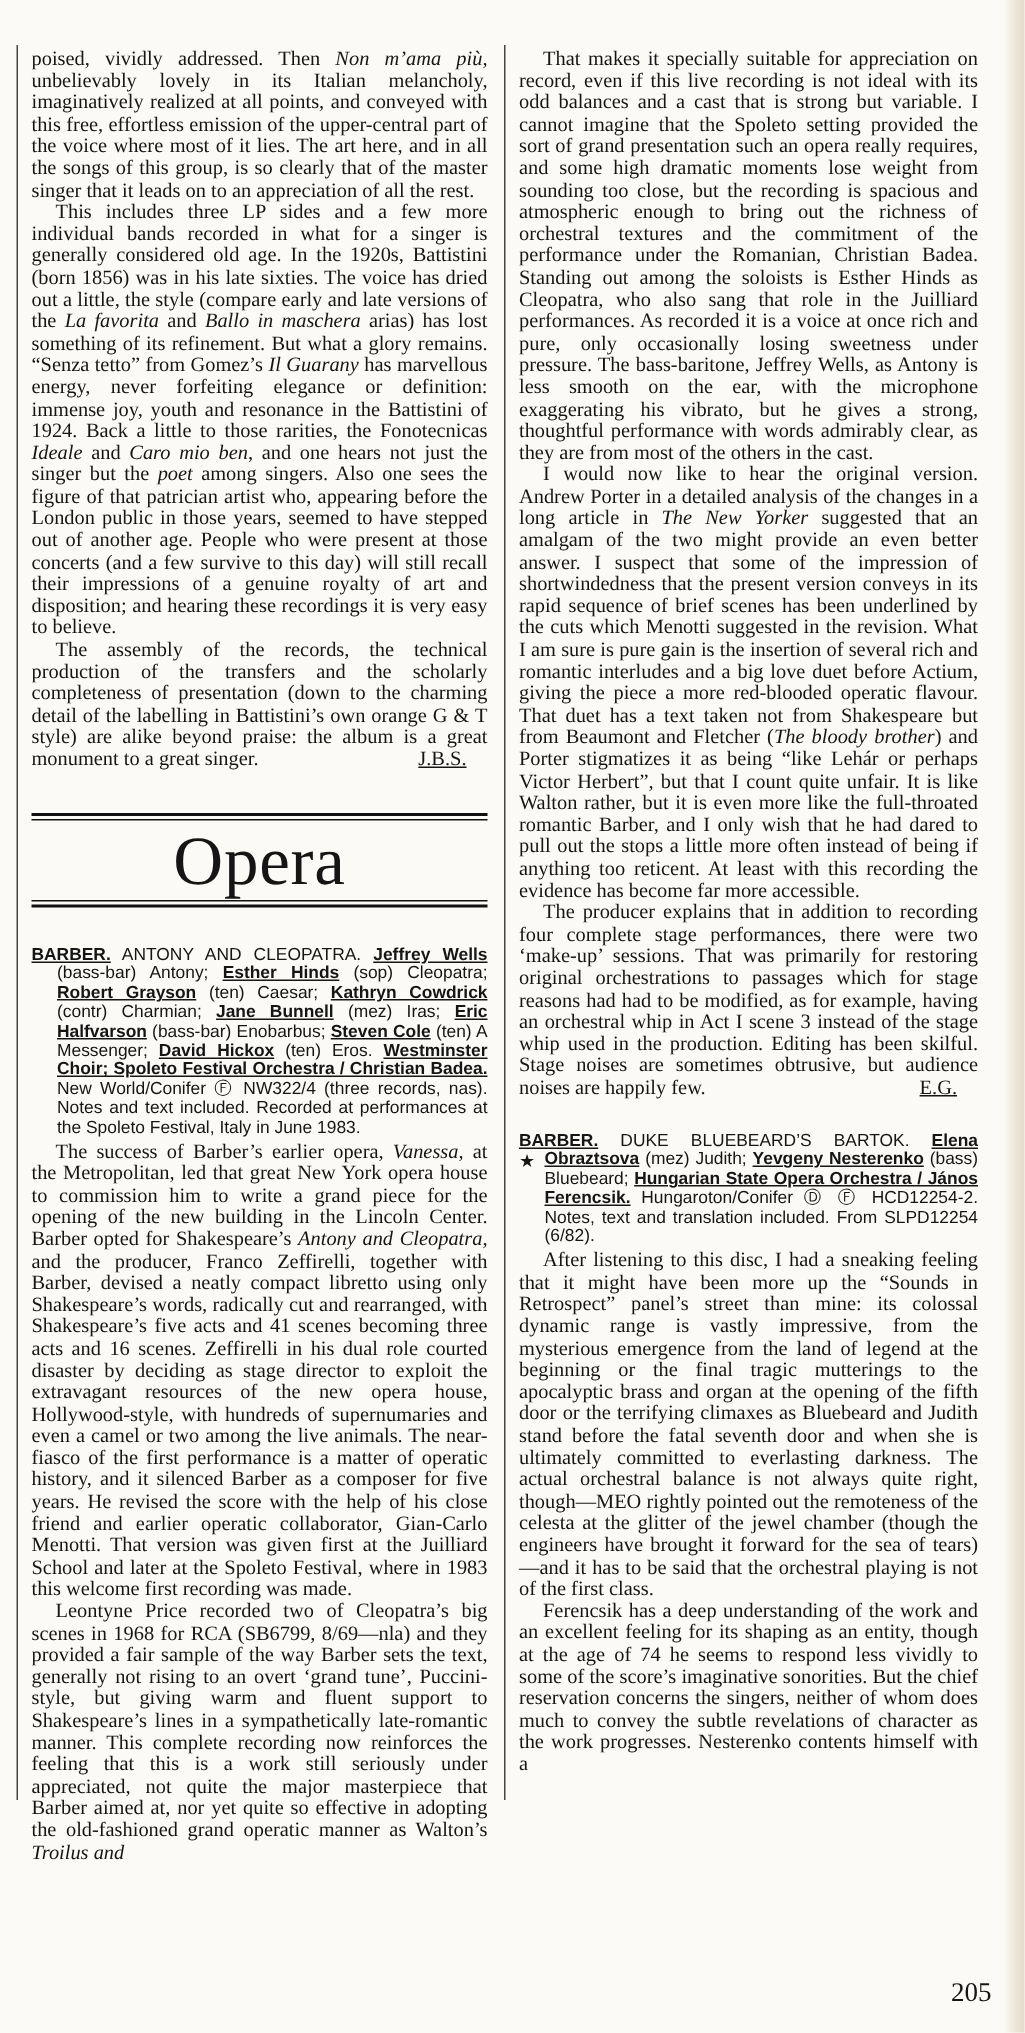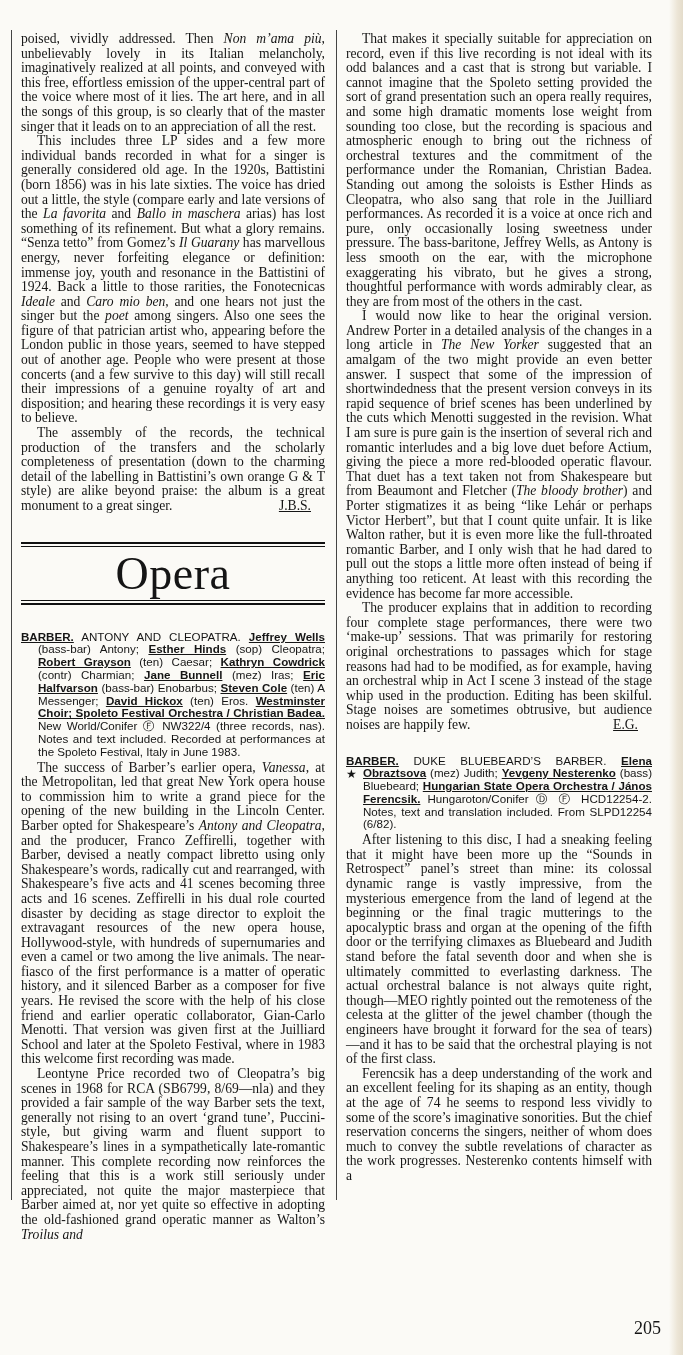--- a/index.html
+++ b/index.html
@@ -70,21 +70,21 @@
 
 <div class="col col-right">
   <div>
       <p><span>That makes it specially suitable for appreciation on record, even if this live recording is not ideal with its odd balances and a cast that is strong but variable. I cannot imagine that the Spoleto setting provided the sort of grand presentation such an opera really requires, and some high dramatic moments lose weight from sounding too close, but the recording is spacious and atmospheric enough to bring out the richness of orchestral textures and the commitment of the performance under the Romanian, Christian Badea. Standing out among the soloists is Esther Hinds as Cleopatra, who also sang that role in the Juilliard performances. As recorded it is a voice at once rich and pure, only occasionally losing sweetness under pressure. The bass-baritone, Jeffrey Wells, as Antony is less smooth on the ear, with the microphone exaggerating his vibrato, but he gives a strong, thoughtful performance with words admirably clear, as they are from most of the others in the cast.</span></p>
       <p><span>I would now like to hear the original version. Andrew Porter in a detailed analysis of the changes in a long article in </span><i>The New Yorker</i><span> suggested that an amalgam of the two might provide an even better answer. I suspect that some of the impression of shortwindedness that the present version conveys in its rapid sequence of brief scenes has been underlined by the cuts which Menotti suggested in the revision. What I am sure is pure gain is the insertion of several rich and romantic interludes and a big love duet before Actium, giving the piece a more red-blooded operatic flavour. That duet has a text taken not from Shakespeare but from Beaumont and Fletcher (</span><i>The bloody brother</i><span>) and Porter stigmatizes it as being “like Lehár or perhaps Victor Herbert”, but that I count quite unfair. It is like Walton rather, but it is even more like the full-throated romantic Barber, and I only wish that he had dared to pull out the stops a little more often instead of being if anything too reticent. At least with this recording the evidence has become far more accessible.</span></p>
       <p><span>The producer explains that in addition to recording four complete stage performances, there were two ‘make-up’ sessions. That was primarily for restoring original orchestrations to passages which for stage reasons had had to be modified, as for example, having an orchestral whip in Act I scene 3 instead of the stage whip used in the production. Editing has been skilful. Stage noises are sometimes obtrusive, but audience noises are happily few.</span><span class="sig">E.G.</span></p>
     </div>
   <div class="spacer-sm"></div>
   <div class="header-block">
     <span class="star">★</span>
-    <span><b>BARBER.</b><span> DUKE BLUEBEARD’S BARBER. </span><b>Elena Obraztsova</b><span> (mez) Judith; </span><b>Yevgeny Nesterenko</b><span> (bass) Bluebeard; </span><b>Hungarian State Opera Orchestra / János Ferencsik.</b><span> Hungaroton/Conifer Ⓓ Ⓕ HCD12254-2. Notes, text and translation included. From SLPD12254 (6/82).</span></span>
+    <span><b>BARBER.</b><span> DUKE BLUEBEARD’S BARTOK. </span><b>Elena Obraztsova</b><span> (mez) Judith; </span><b>Yevgeny Nesterenko</b><span> (bass) Bluebeard; </span><b>Hungarian State Opera Orchestra / János Ferencsik.</b><span> Hungaroton/Conifer Ⓓ Ⓕ HCD12254-2. Notes, text and translation included. From SLPD12254 (6/82).</span></span>
   </div>
   <div>
       <p><span>After listening to this disc, I had a sneaking feeling that it might have been more up the “Sounds in Retrospect” panel’s street than mine: its colossal dynamic range is vastly impressive, from the mysterious emergence from the land of legend at the beginning or the final tragic mutterings to the apocalyptic brass and organ at the opening of the fifth door or the terrifying climaxes as Bluebeard and Judith stand before the fatal seventh door and when she is ultimately committed to everlasting darkness. The actual orchestral balance is not always quite right, though—MEO rightly pointed out the remoteness of the celesta at the glitter of the jewel chamber (though the engineers have brought it forward for the sea of tears)—and it has to be said that the orchestral playing is not of the first class.</span></p>
       <p><span>Ferencsik has a deep understanding of the work and an excellent feeling for its shaping as an entity, though at the age of 74 he seems to respond less vividly to some of the score’s imaginative sonorities. But the chief reservation concerns the singers, neither of whom does much to convey the subtle revelations of character as the work progresses. Nesterenko contents himself with a</span></p>
     </div>
 </div>
 
 <div class="page-number">205</div>
 
 </body></html>

